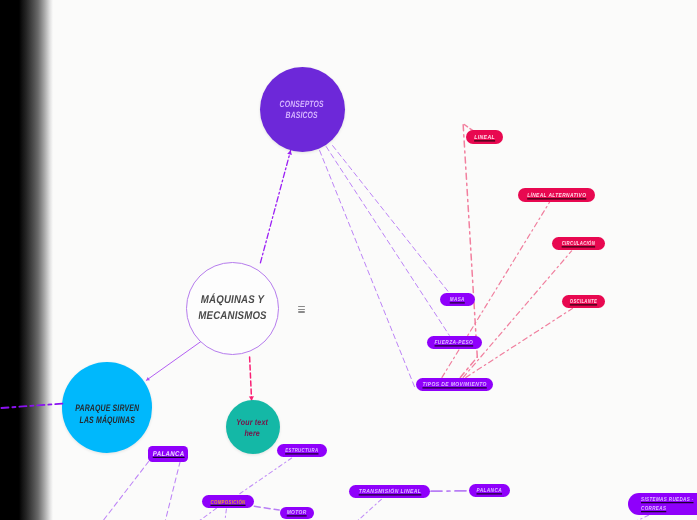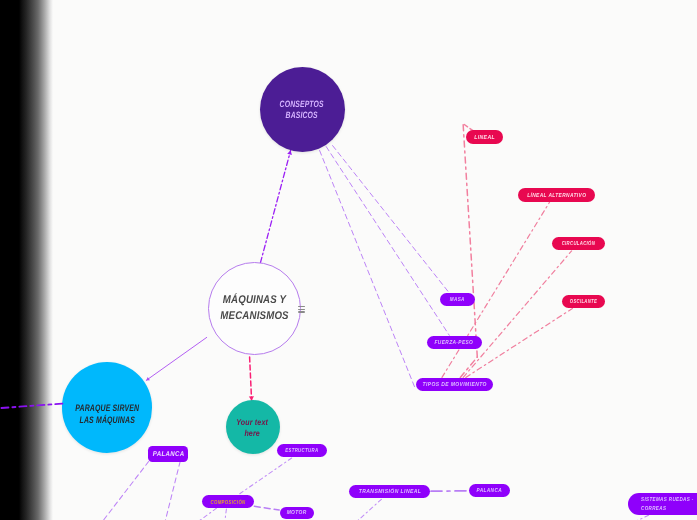--- a/index.html
+++ b/index.html
@@ -7,21 +7,21 @@
   body{width:697px;height:520px;overflow:hidden;
        font-family:"Liberation Sans",sans-serif;-webkit-font-smoothing:antialiased;
        text-rendering:geometricPrecision;}
   *{-webkit-font-smoothing:antialiased;}
   #canvas{position:relative;width:697px;height:520px;overflow:hidden;background:#fbfbfa;}
   #edges{position:absolute;left:0;top:0;width:697px;height:520px;pointer-events:none;}
   #edges-top{position:absolute;left:0;top:0;width:697px;height:520px;pointer-events:none;z-index:60;}
   .node{position:absolute;box-sizing:border-box;display:flex;align-items:center;
         justify-content:center;text-align:center;}
   .circ{border-radius:50%;}
-  .pill{border-radius:999px;}
+  .pill{border-radius:999px;text-decoration:underline;}
   .lbl{backface-visibility:hidden;font-style:italic;font-weight:bold;line-height:1.45;white-space:pre-line;
        letter-spacing:.2px;}
   .pill .lbl{line-height:1.25;letter-spacing:.45px;}
   #leftfade{position:absolute;left:0;top:0;width:53px;height:520px;z-index:40;
       background:linear-gradient(to right,
         #000000 0px, #000000 19px, #111111 22px, #242424 26px, #3a3a3a 30px,
         #515151 34px, #6a6a6a 38px, #868686 41px, #a3a3a3 44px, #c2c2c2 47px,
         #e2e2e2 50px, #fbfbfa 53px);}
   #hamburger{position:absolute;display:flex;flex-direction:column;justify-content:space-between;}
   #hamburger i{display:block;height:1.6px;background:#888888;border-radius:1px;}
@@ -94,25 +94,25 @@
     </g>
     <g>
     <line x1="381.4" y1="499.3" x2="354.0" y2="524" stroke="#c08cf7" stroke-width="1.05" stroke-linecap="round" stroke-dasharray="4 3.2 1.4 3.2"></line>
     </g>
     <g>
     <line x1="648.5" y1="515.3" x2="630.0" y2="524" stroke="#c08cf7" stroke-width="1.05" stroke-linecap="round" stroke-dasharray="4 3.2 1.4 3.2"></line>
     </g>
   </svg>
 
   <div id="nodes-layer">
-    <div class="node circ" style="left:259.5px;top:66.5px;width:85.0px;height:85.0px;background:#4c1d95;box-shadow:0 1px 3px rgba(0,0,0,0.10)">
+    <div class="node circ" style="left:259.5px;top:66.5px;width:85.0px;height:85.0px;background:#6d28d9;box-shadow:0 1px 3px rgba(0,0,0,0.10)">
       <span class="lbl" style="color:#d5b3ff;font-size:9.2px;line-height:11.5px;transform:translateY(0.6px) scaleX(0.745)">CONSEPTOS
 BASICOS</span>
     </div>
-    <div class="node circ" style="left:208px;top:261.75px;width:93.1px;height:93.1px;background:#fdfdfd;border:1px solid #b67ced">
+    <div class="node circ" style="left:186px;top:261.75px;width:93.1px;height:93.1px;background:#fdfdfd;border:1px solid #b67ced">
       <span class="lbl" style="color:#4a4a4a;font-size:11.2px;line-height:16.6px;transform:translateY(0.4px) scaleX(0.865)">MÁQUINAS Y
 MECANISMOS</span>
     </div>
     <div class="node circ" style="left:61.75px;top:362.45px;width:90.1px;height:90.1px;background:#00b8fc;box-shadow:0 1px 3px rgba(0,0,0,0.10)">
       <span class="lbl" style="color:#25292e;font-size:9.4px;line-height:12.9px;transform:translateY(7.3px) scaleX(0.74)">PARAQUE SIRVEN
 LAS MÁQUINAS</span>
     </div>
     <div class="node circ" style="left:225.5px;top:400px;width:54px;height:54px;background:#14b8a6;box-shadow:0 1px 3px rgba(0,0,0,0.10)">
       <span class="lbl" style="color:#7a1147;font-size:8.5px;line-height:10.8px;transform:translateY(0.5px) scaleX(0.83)">Your text
 here</span>

